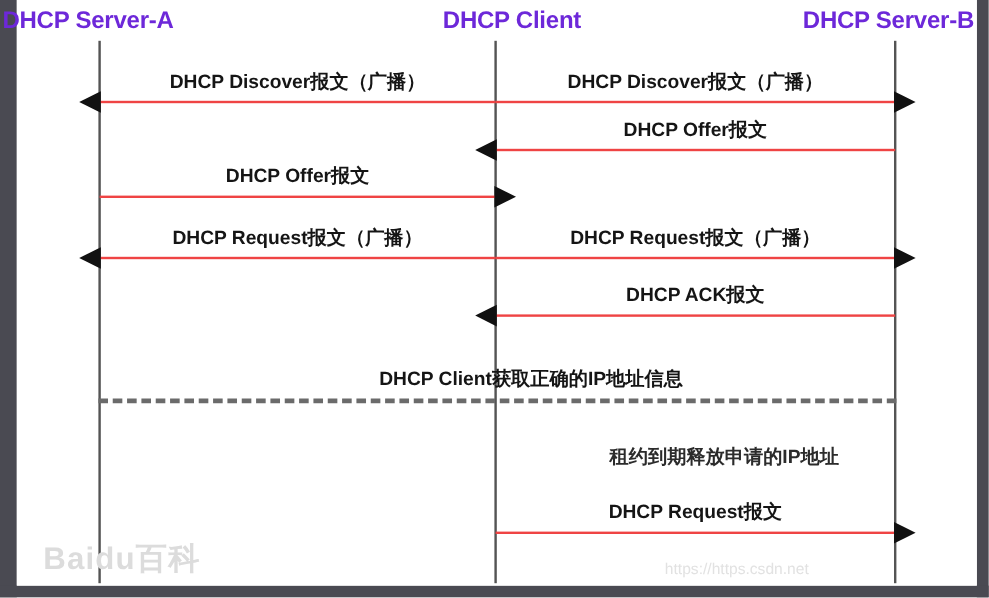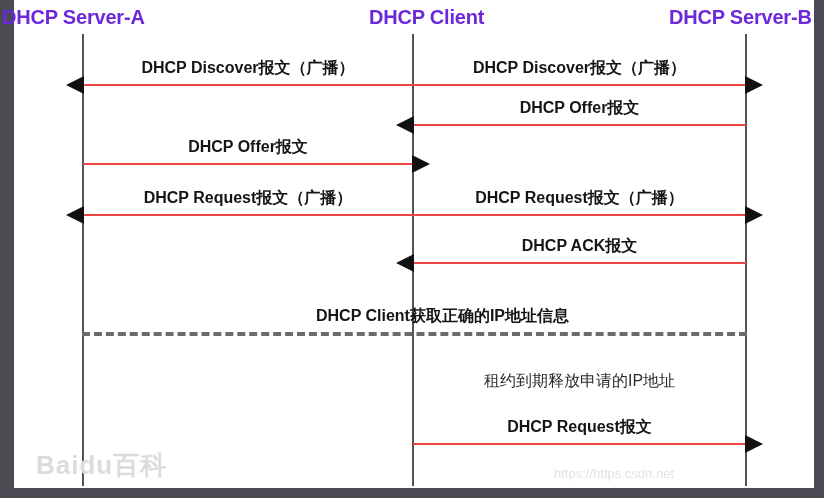--- a/index.html
+++ b/index.html
@@ -37,22 +37,22 @@
   .head-l{left:-17px;border-right:18px solid #111;}
   .head-r{right:-17px;border-left:18px solid #111;}
 
   
   .dashed{position:absolute;left:68px;width:665px;height:0;
           border-top:4px dashed #6b6b6b;}
   .dashed-label{position:absolute;width:100%;bottom:9px;text-align:center;
                 font-size:16px;font-weight:bold;color:#151515;white-space:nowrap;margin-left:28px;}
 
   
-  .note{position:absolute;font-size:16px;font-weight:normal;color:#2b2b2b;
-        text-align:center;white-space:nowrap;}
+  .note{position:absolute;font-size:16px;font-weight:bold;color:#2b2b2b;
+        text-align:center;white-space:nowrap;padding-left:24px;}
 
   
   .wm{position:absolute;white-space:nowrap;pointer-events:none;}
   .wm-baidu{left:36px;top:448px;font-size:26px;font-weight:bold;
             color:#dcdcdc;letter-spacing:1px;}
   .wm-url{right:150px;top:466px;font-size:13px;color:#e2e2e2;}
   .wm-cto{right:14px;top:464px;font-size:15px;font-weight:bold;color:#d2d2d2;margin-top:36px;}
 </style>
 </head>
 <body>

